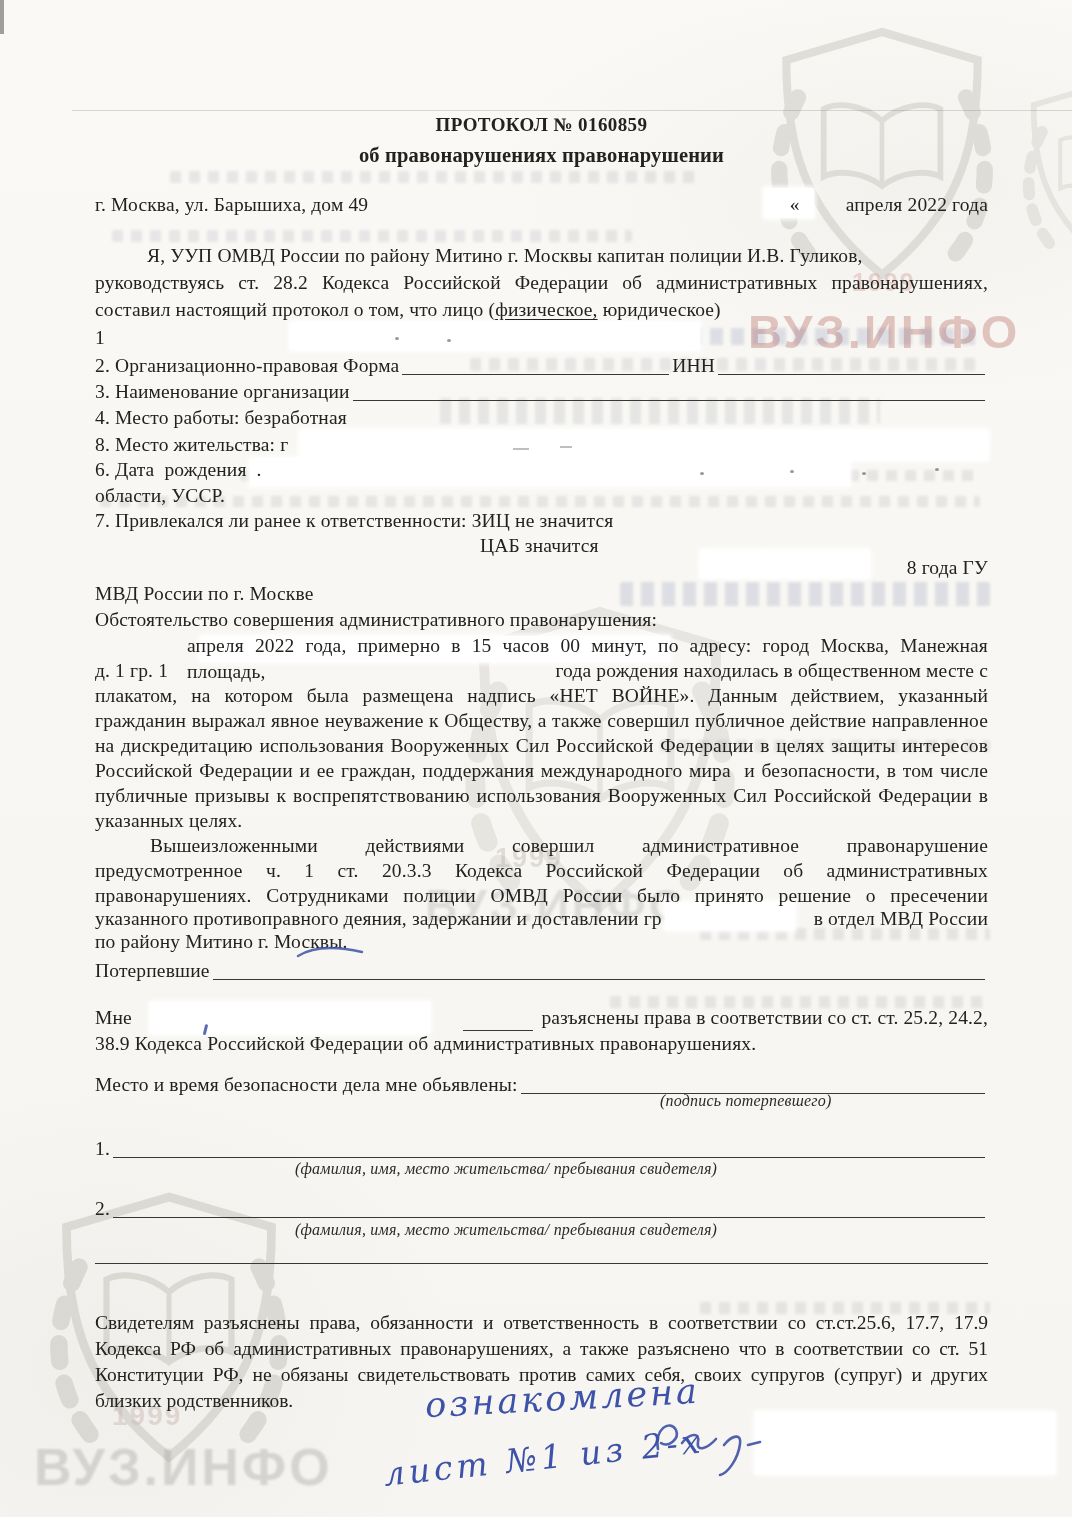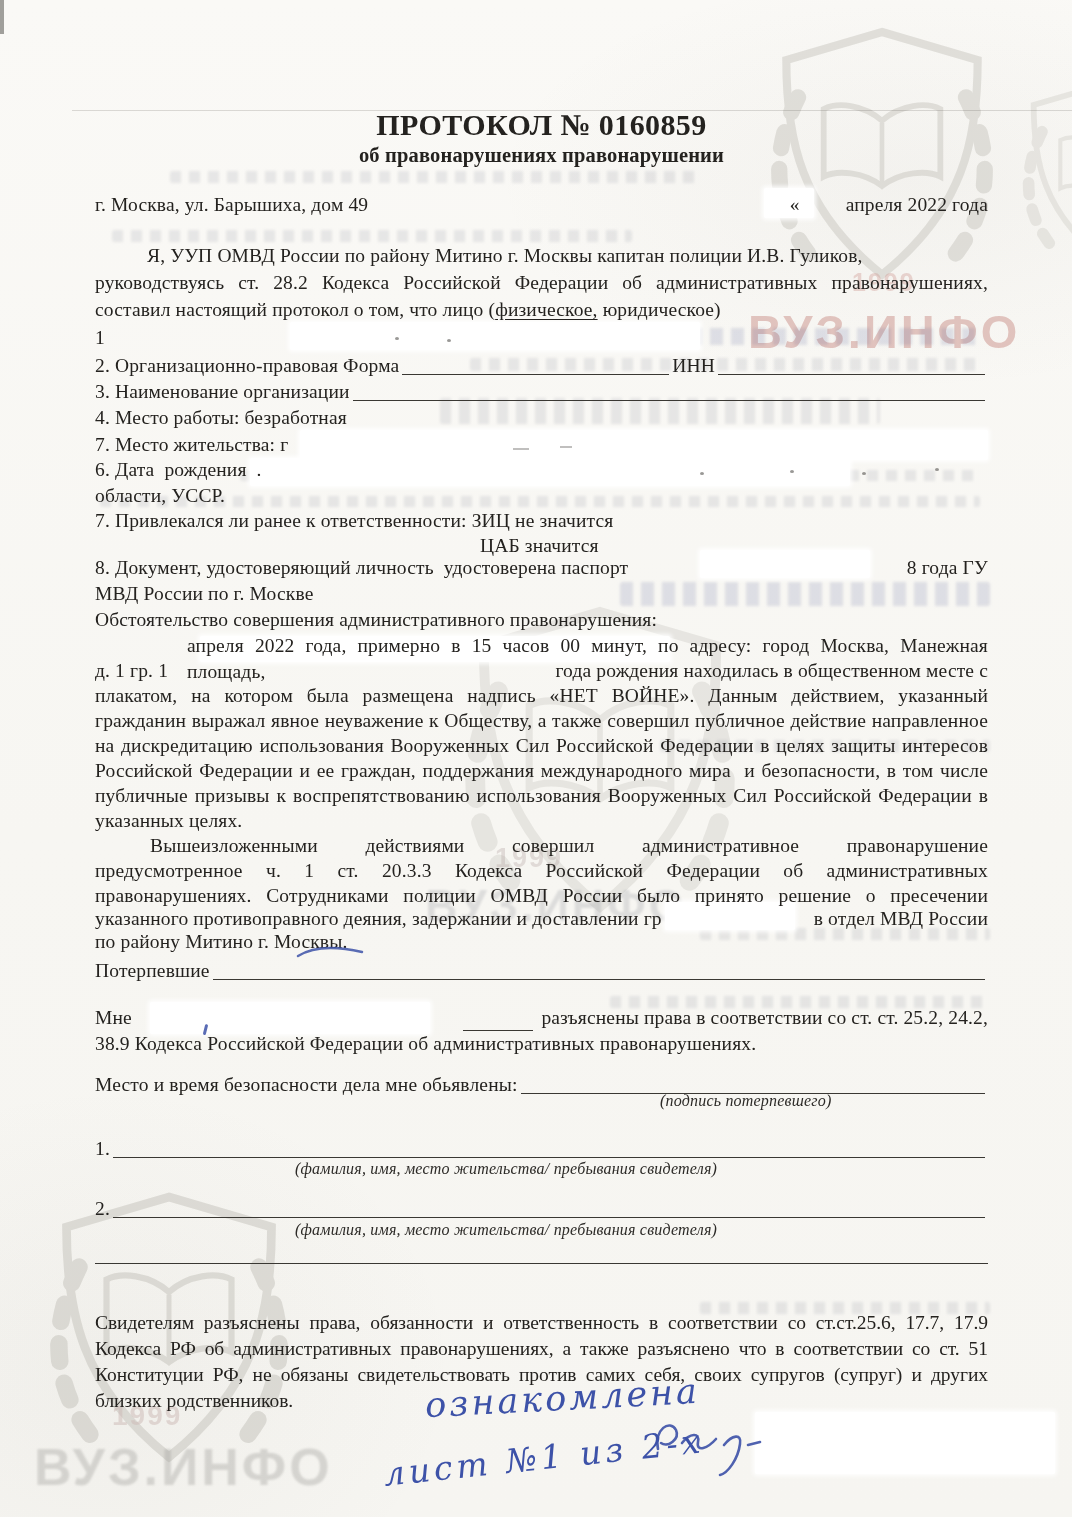--- a/index.html
+++ b/index.html
@@ -15,21 +15,21 @@
   
   .line{position:absolute;left:95px;width:893px;font-size:19.5px;line-height:26px;letter-spacing:.15px;z-index:3;}
   .jl{text-align:justify;text-align-last:justify;}
   .center{text-align:center;}
   .flexline{display:flex;align-items:flex-end;}
   .fill{flex:1;border-bottom:1.5px solid #3a3833;margin:0 3px 4px 3px;min-width:30px;}
   .sp{flex:1;}
   .ulseg{display:inline-block;border-bottom:1.5px solid #3a3833;height:20px;}
   .uword{text-decoration:underline;text-underline-offset:3px;}
   .cap{position:absolute;font-size:16px;letter-spacing:.2px;color:#2c2a27;z-index:3;font-style:italic;}
-  .title{font-size:30px;font-weight:600;letter-spacing:.4px;}
+  .title{font-size:19px;font-weight:600;letter-spacing:.4px;}
   .subtitle{font-size:20.5px;font-weight:600;}
   
   .hline{position:absolute;left:72px;right:0;top:110px;height:1px;background:rgba(70,68,62,.18);z-index:1;}
   .corner{position:absolute;left:0;top:0;width:4px;height:34px;background:rgba(50,48,45,.45);z-index:1;}
   .bleed{position:absolute;z-index:1;border-radius:3px;filter:blur(1.6px);
     background:repeating-linear-gradient(90deg,rgba(104,108,128,.13) 0 11px,rgba(104,108,128,0) 11px 19px);}
   .bleed.blue{background:repeating-linear-gradient(90deg,rgba(90,100,150,.17) 0 13px,rgba(90,100,150,0) 13px 21px);}
   .wo{position:absolute;background:#ffffff;border-radius:2px;z-index:2;box-shadow:0 0 4px 2px rgba(255,255,255,.9);}
   .dot{position:absolute;width:4px;height:3px;background:rgba(70,68,64,.55);border-radius:50%;z-index:3;}
   .dash{position:absolute;height:2px;background:rgba(90,88,84,.38);z-index:3;}
@@ -140,28 +140,27 @@
     <span>ИНН</span>
     <span class="fill"></span>
   </div>
 
   <div class="line flexline" style="top:379px">
     <span>3. Наименование организации</span>
     <span class="fill"></span>
   </div>
 
   <div class="line" style="top:405px">4. Место работы: безработная</div>
-  <div class="line" style="top:432px">7. Место жительства: г</div>
+  <div class="line" style="top:432px">8. Место жительства: г</div>
   <div class="line" style="top:457px">6. Дата&nbsp; рождения&nbsp; .</div>
   <div class="line" style="top:483px">области, УССР.</div>
   <div class="line" style="top:508px">7. Привлекался ли ранее к ответственности: ЗИЦ не значится</div>
   <div class="line" style="top:533px;left:480px;width:300px">ЦАБ значится</div>
 
   <div class="line flexline" style="top:555px">
-    <span>8. Документ, удостоверяющий личность&nbsp; удостоверена паспорт</span>
     <span class="sp"></span>
     <span>8 года ГУ</span>
   </div>
   <div class="line" style="top:581px">МВД России по г. Москве</div>
 
   <div class="line" style="top:607px">Обстоятельство совершения административного правонарушения:</div>
   <div class="line jl" style="top:633px;padding-left:92px;width:801px">апреля 2022 года, примерно в 15 часов 00 минут, по адресу: город Москва, Манежная площадь,</div>
   <div class="line flexline" style="top:658px">
     <span>д. 1 гр. 1</span>
     <span class="sp"></span>

